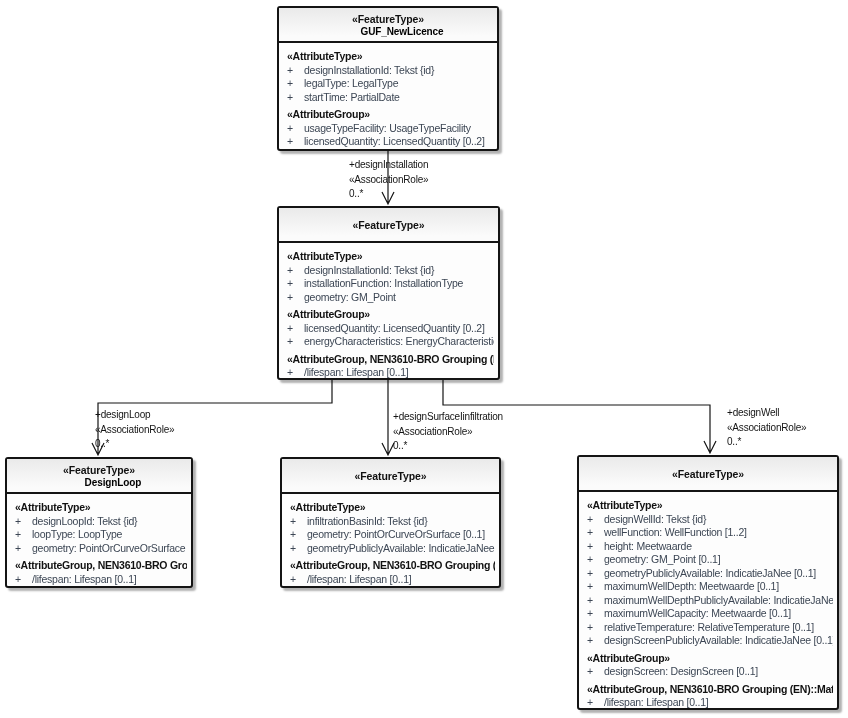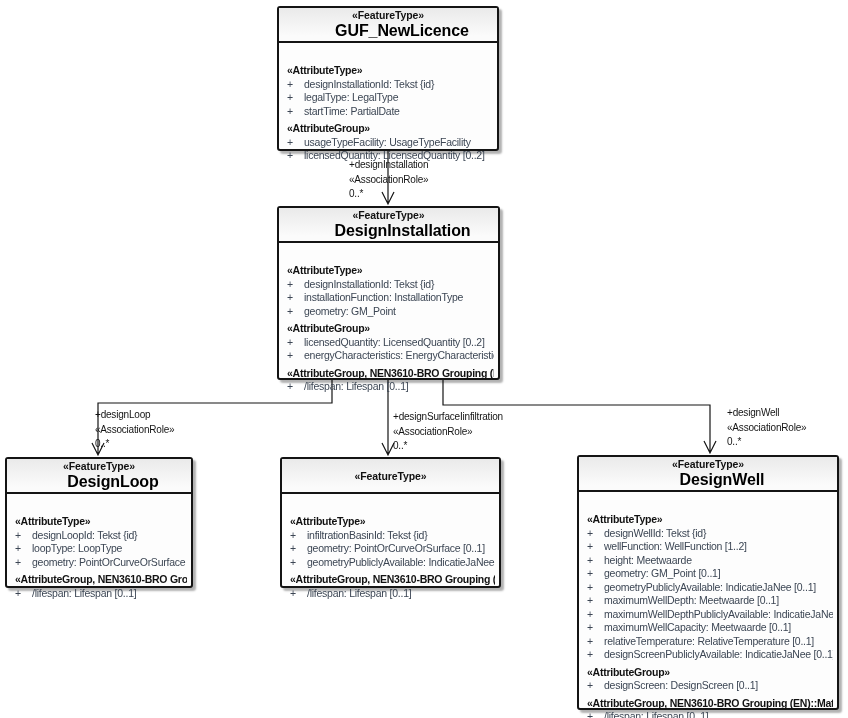--- a/index.html
+++ b/index.html
@@ -5,22 +5,22 @@
 <style>
   html,body{margin:0;padding:0;background:#ffffff;}
   #canvas{position:relative;width:848px;height:718px;background:#ffffff;overflow:hidden;
           font-family:"Liberation Sans",sans-serif;}
   #connectors{position:absolute;left:0;top:0;width:848px;height:718px;z-index:1;}
   .uml-class{position:absolute;background:#fdfdfd;border:2px solid #141414;border-radius:3px;
              box-shadow:3px 3px 2px rgba(0,0,0,.30);z-index:2;box-sizing:border-box;}
   .hdr{border-bottom:2px solid #141414;background:linear-gradient(180deg,#eaeaea 0%,#fbfbfb 85%);
        height:33px;display:flex;flex-direction:column;justify-content:center;text-align:center;gap:1px;}
   .hdr .st{font-size:10.5px;font-weight:bold;color:#111;letter-spacing:-0.1px;}
-  .hdr .nm{font-size:16px;font-weight:bold;color:#000;letter-spacing:-0.1px;padding-left:28px;}
-  .body{padding:19px 4px 0 8px;}
+  .hdr .nm{font-size:10px;font-weight:bold;color:#000;letter-spacing:-0.1px;padding-left:28px;}
+  .body{padding:5px 4px 0 8px;}
   .sec{font-size:10.5px;font-weight:bold;color:#111;height:13.5px;line-height:13.5px;
        margin-top:4px;white-space:nowrap;overflow:hidden;letter-spacing:-0.25px;}
   .sec.first{margin-top:2px;}
   .attr{display:flex;height:13.5px;line-height:13.5px;font-size:10.5px;color:#3c4654;
         white-space:nowrap;overflow:hidden;letter-spacing:-0.25px;}
   .attr .vis{width:17px;flex:none;color:#3c4654;}
   .assoc-label{position:absolute;z-index:3;font-size:10px;color:#141414;line-height:14.5px;
                letter-spacing:-0.2px;white-space:nowrap;}
 </style>
 </head>
@@ -64,21 +64,20 @@
       <div class="attr">
           <span class="vis">+</span>
           <span>licensedQuantity: LicensedQuantity [0..2]</span>
         </div>
     </div>
   </div>
 
   <div class="uml-class" style="left:277px;top:206px;width:223px;height:174px;">
     <div class="hdr">
       <div class="st">«FeatureType»</div>
-      <div class="nm">DesignInstallation</div>
     </div>
     <div class="body">
       <div class="sec first">«AttributeType»</div>
       <div class="attr">
           <span class="vis">+</span>
           <span>designInstallationId: Tekst {id}</span>
         </div>
       <div class="attr">
           <span class="vis">+</span>
           <span>installationFunction: InstallationType</span>
@@ -153,21 +152,20 @@
       <div class="attr">
           <span class="vis">+</span>
           <span>/lifespan: Lifespan [0..1]</span>
         </div>
     </div>
   </div>
 
   <div class="uml-class" style="left:577px;top:455px;width:262px;height:255px;">
     <div class="hdr">
       <div class="st">«FeatureType»</div>
-      <div class="nm">DesignWell</div>
     </div>
     <div class="body">
       <div class="sec first">«AttributeType»</div>
       <div class="attr">
           <span class="vis">+</span>
           <span>designWellId: Tekst {id}</span>
         </div>
       <div class="attr">
           <span class="vis">+</span>
           <span>wellFunction: WellFunction [1..2]</span>

